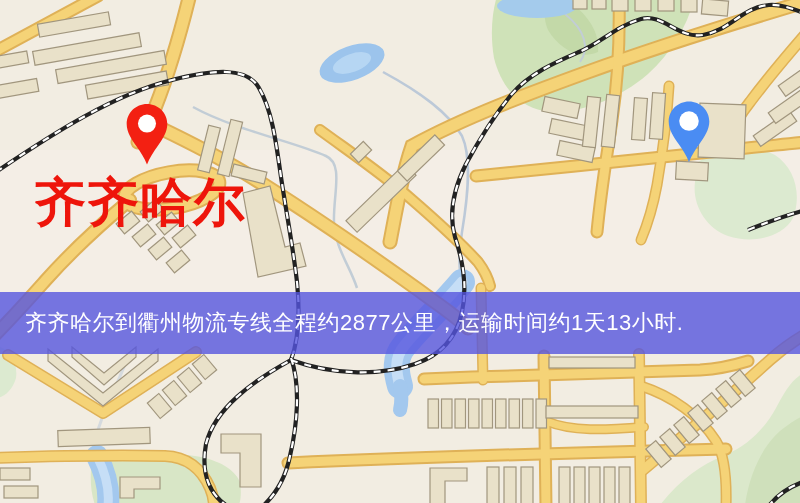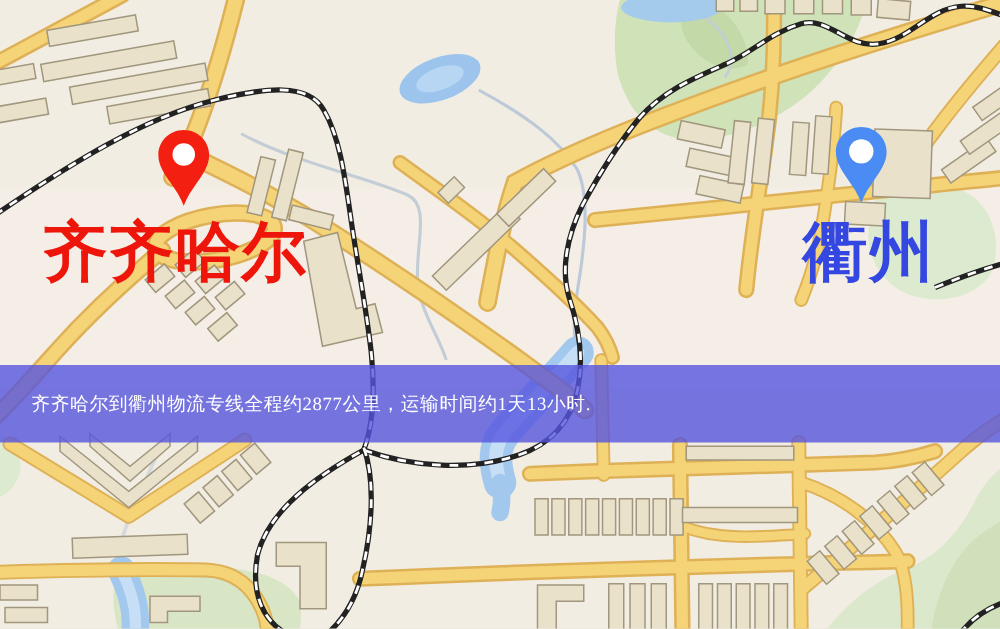--- a/index.html
+++ b/index.html
@@ -1,20 +1,20 @@
 <!DOCTYPE html>
 <html><head>
 <meta charset="utf-8">
 <style>
   html,body{margin:0;padding:0;background:#ddd;font-family:"Liberation Sans",sans-serif;}
   .stage{position:relative;width:800px;height:503px;overflow:hidden;background:#f2ede2;}
   .stage svg.mapsvg{position:absolute;left:0;top:0;}
   .banner{position:absolute;left:0;top:292px;width:800px;height:62px;
           display:flex;align-items:center;box-sizing:border-box;padding-left:25px;}
-  .banner-text{font-size:15px;letter-spacing:0.5px;white-space:nowrap;font-family:Liberation Serif, serif;}
+  .banner-text{font-size:22px;letter-spacing:0.5px;white-space:nowrap;}
   .city-label{position:absolute;font-weight:700;font-size:52px;line-height:1;letter-spacing:1px;white-space:nowrap;}
   .origin-label{left:34px;top:176px;}
   .dest-label{left:642px;top:176px;}
   .pin{position:absolute;}
   .pin-origin{left:124px;top:102px;width:46px;height:70px;}
   .pin-dest{left:666px;top:99px;width:46px;height:71px;}
 </style>
 </head>
 <body>
 
@@ -215,19 +215,18 @@
     <circle cx="12" cy="11" r="4.7" fill="#ffffff"></circle>
   </svg>
 
   <svg class="pin pin-dest" viewBox="0 0 24 36">
     <path d="M12 0.8 C6.1 0.8 1.4 5.4 1.4 11.2 c0 4.4 2.7 8.2 5.1 11.6 2.1 3 4.1 5.9 5.5 9.6 1.4-3.7 3.4-6.6 5.5-9.6 2.4-3.4 5.1-7.2 5.1-11.6 C22.6 5.4 17.9 0.8 12 0.8 Z" fill="#4a8cf3"></path>
     <circle cx="12" cy="11" r="5.1" fill="#ffffff"></circle>
   </svg>
 
   <div class="city-label origin-label" style="color: rgb(238, 21, 11);">齐齐哈尔</div>
 
-  <div class="city-label dest-label" style="color: rgb(52, 71, 224);">衢州</div>
 
   <div class="banner" style="background-color: rgba(85, 85, 222, 0.8);">
     <span class="banner-text" style="color: rgb(255, 255, 255);">齐齐哈尔到衢州物流专线全程约2877公里，运输时间约1天13小时.</span>
   </div>
 
 </div>
 
 </body></html>

